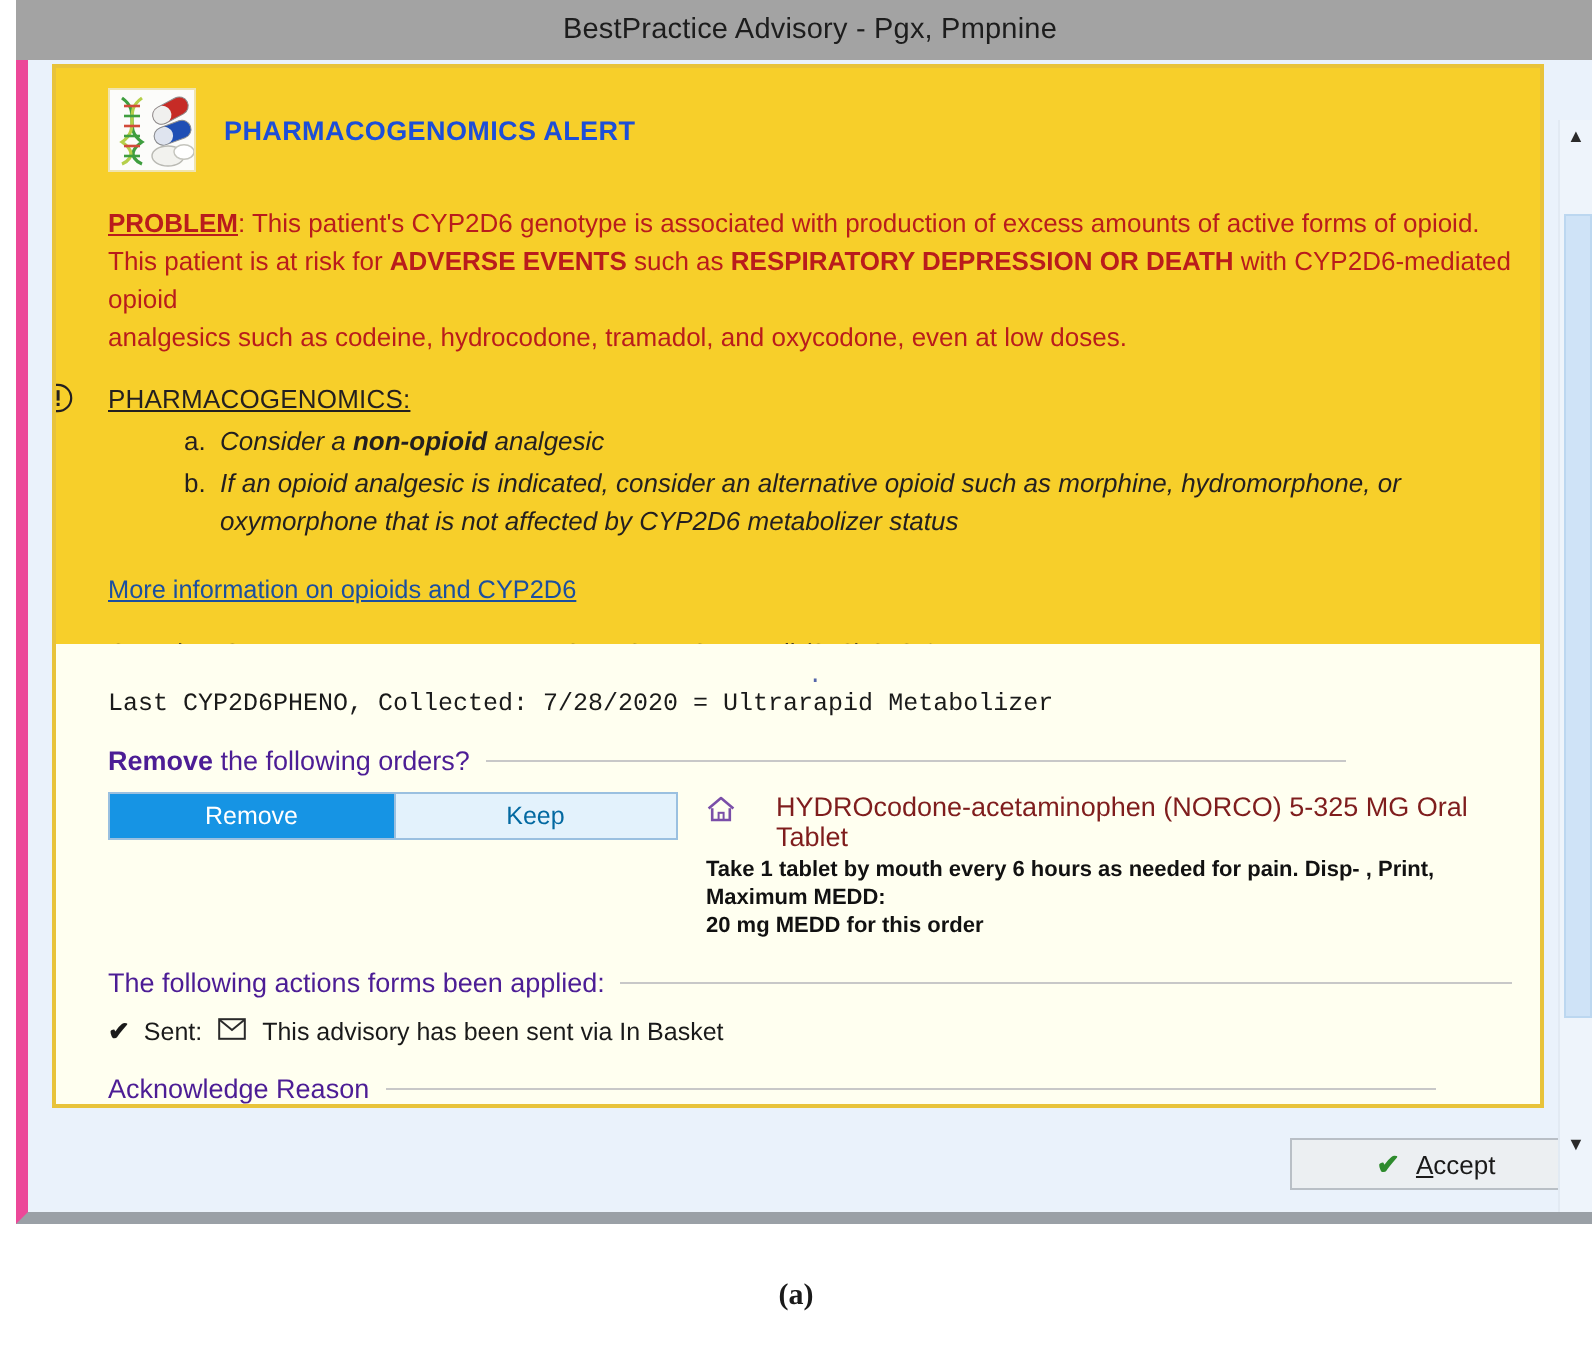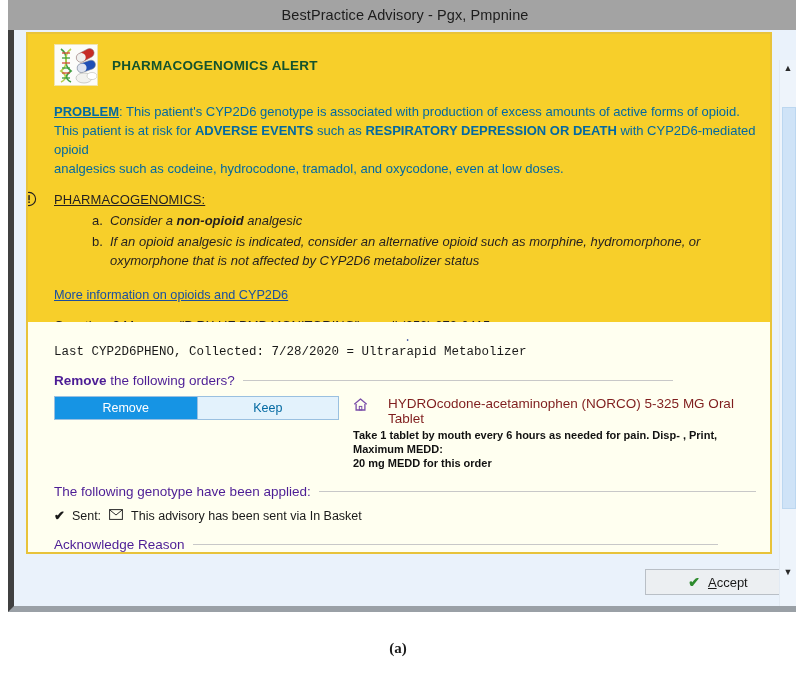--- a/index.html
+++ b/index.html
@@ -22,21 +22,21 @@
 
   
   .window {
     position: absolute;
     left: 8px;
     top: 0px;
     width: 788px;
     height: 612px;
     box-sizing: border-box;
     background: #eaf0f8;
-    border-left: 6px solid #404040;
+    border-left: 6px solid #ec4899;
     border-bottom: 6px solid #9aa0a6;
   }
 
   .titlebar {
     position: absolute;
     left: -6px;
     top: 0;
     width: 794px;
     height: 30px;
     background: #a3a3a3;
@@ -95,28 +95,28 @@
     height: 40px;
     flex: 0 0 auto;
     background: #fdfdfb;
     border: 1px solid #efe4b0;
     position: relative;
     overflow: hidden;
   }
   .pgx-icon svg { display:block; }
 
   .alert-title {
-    color: #14532d;
+    color: #1d4ed8;
     font-weight: bold;
     font-size: 13.5px;
     letter-spacing: .2px;
   }
 
   .para {
-    color: #0369a1;
+    color: #b91c1c;
     font-size: 13px;
     line-height: 19px;
     margin: 0;
   }
   .para.problem { margin-top: 16px; }
   .u { text-decoration: underline; }
   .b { font-weight: bold; }
 
   .recs-wrap {
     position: relative;
@@ -481,21 +481,21 @@
                 <span>HYDROcodone-acetaminophen (NORCO) 5-325 MG Oral Tablet</span>
               </div>
               <div class="order-sig">
                 <span>Take 1 tablet by mouth every 6 hours as needed for pain. Disp- , Print, Maximum MEDD:</span><br>
                 <span>20 mg MEDD for this order</span>
               </div>
             </div>
           </div>
 
           <div class="section-head">
-            <span>The following genotype have been applied:</span>
+            <span>The following actions forms been applied:</span>
             <span class="rule mid"></span>
           </div>
 
           <div class="applied-row">
             <span class="check-green">✔</span>
             <span>Sent:</span>
             <span class="env-icon">
               <svg width="14" height="11" viewBox="0 0 14 11">
                 <rect x="0.6" y="0.6" width="12.8" height="9.8" fill="none" stroke="#2a2a2a" stroke-width="1"></rect>
                 <path d="M0.9 1 L7 6 L13.1 1" fill="none" stroke="#2a2a2a" stroke-width="1"></path>

